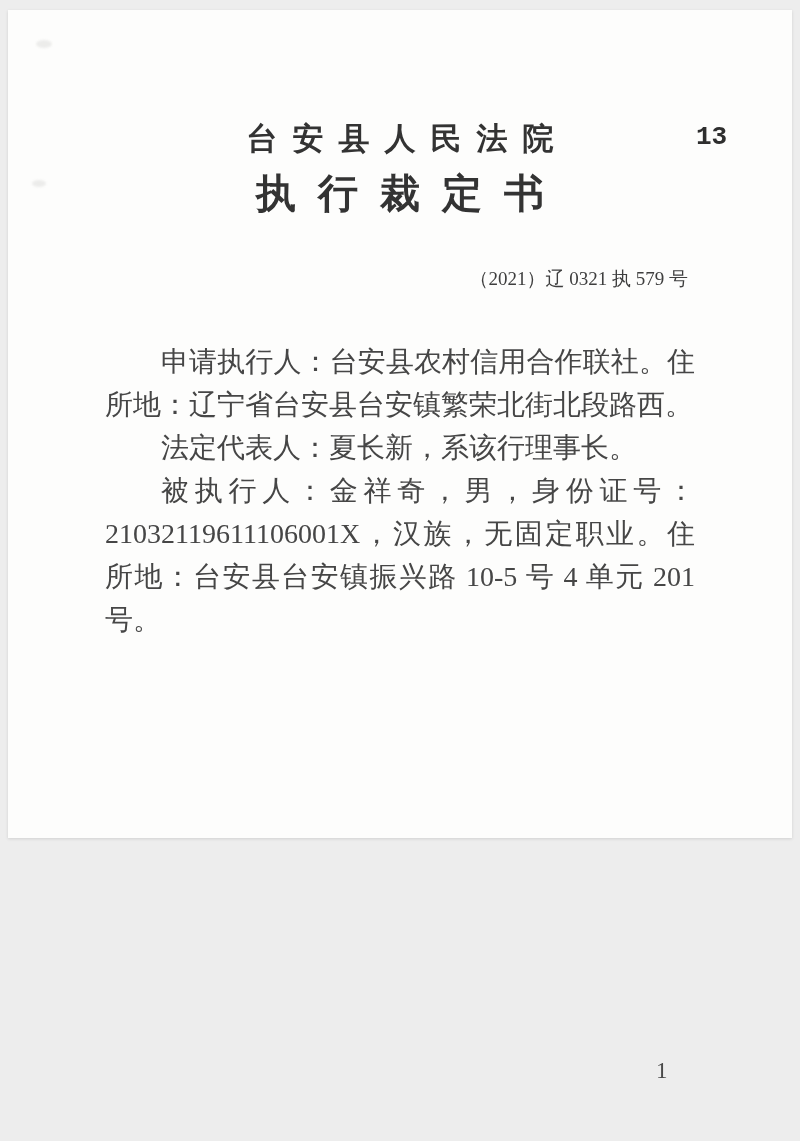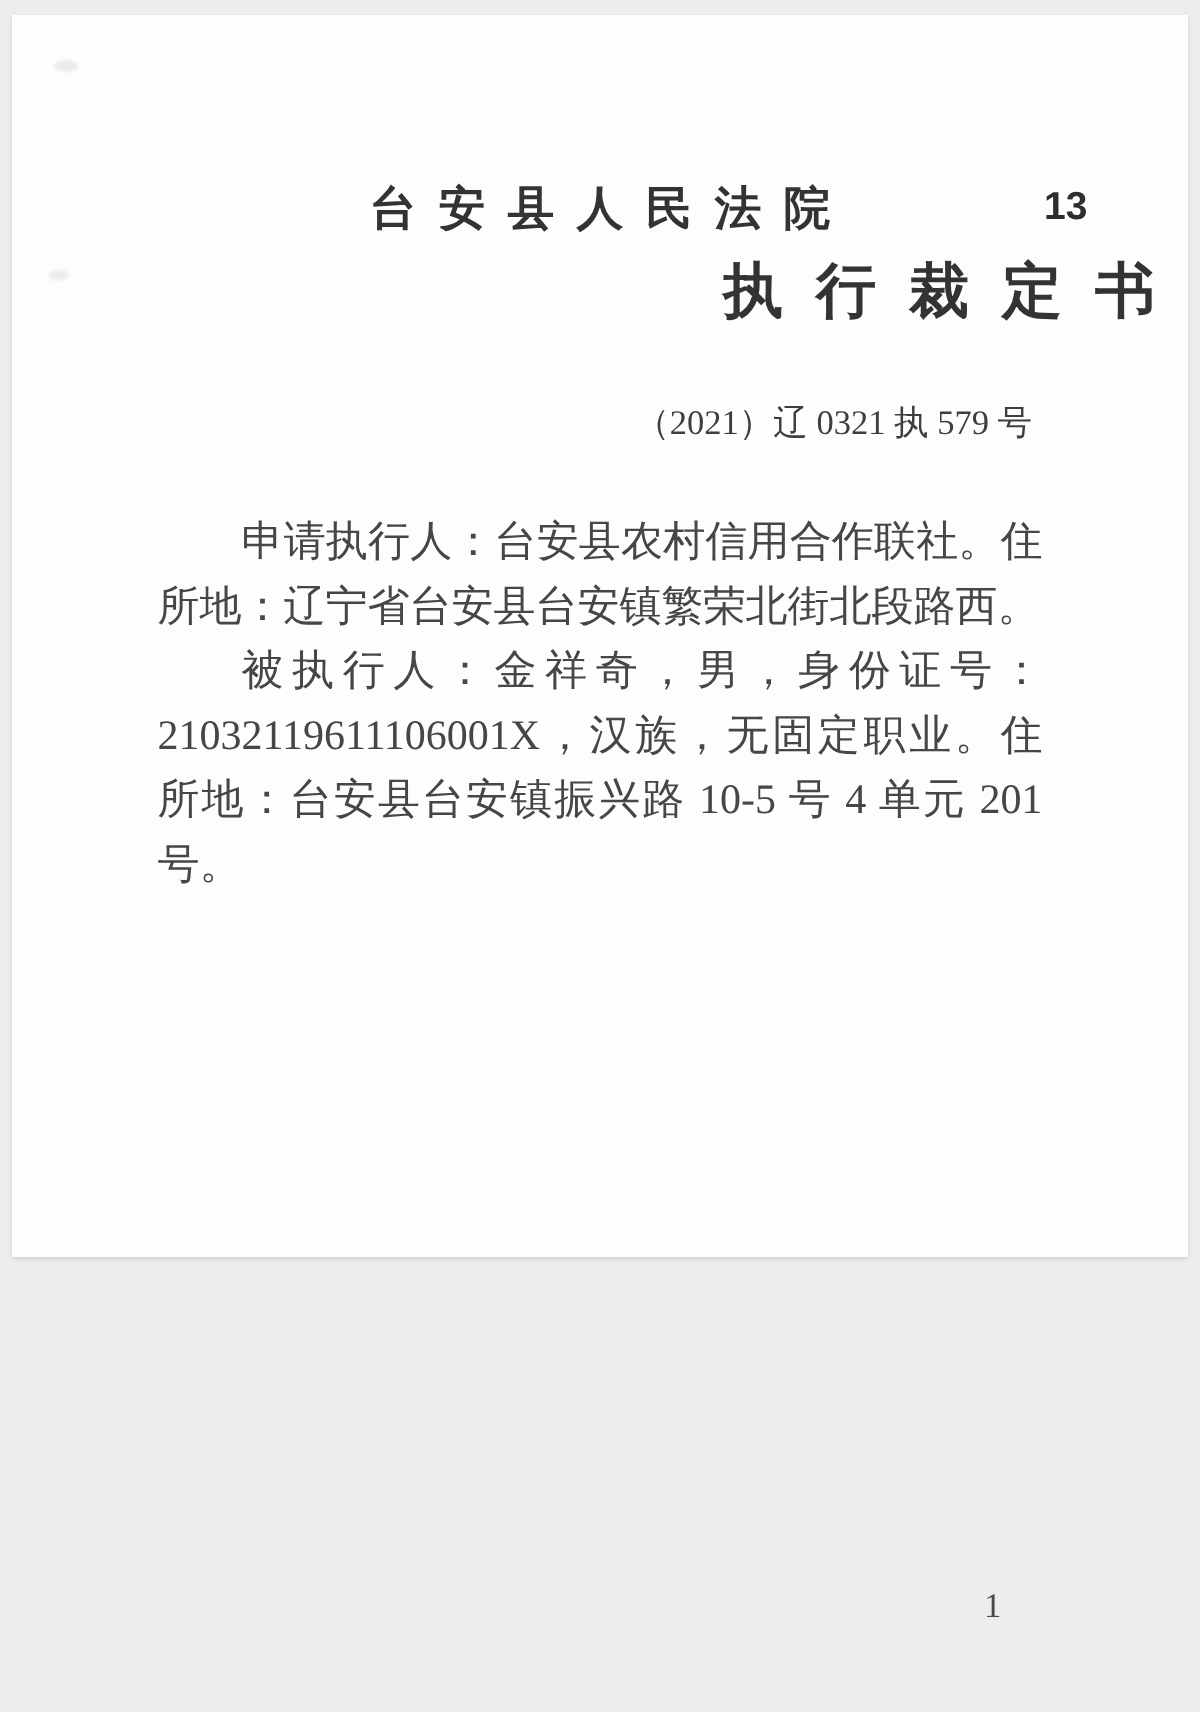--- a/index.html
+++ b/index.html
@@ -46,40 +46,40 @@
     text-indent: 15px;
     white-space: nowrap;
   }
   .corner-number {
     position: absolute;
     top: 112px;
     left: 688px;
     font-size: 26px;
     font-weight: 600;
     color: #2e2e2e;
-    font-family: Liberation Sans, sans-serif;
+    font-family: Liberation Mono, monospace;
   }
   .doc-title {
     position: absolute;
     top: 156px;
     left: 0;
     right: 0;
-    text-align: right;
+    text-align: center;
     font-size: 40px;
     font-weight: 600;
     color: #333333;
     letter-spacing: 22px;
     text-indent: 22px;
     white-space: nowrap;
   }
   .case-number {
     position: absolute;
     top: 256px;
     right: 104px;
-    font-size: 23px;
+    font-size: 19px;
     color: #3e3e3e;
   }
   .body-text {
     position: absolute;
     top: 330px;
     left: 97px;
     width: 590px;
     font-size: 28px;
     line-height: 43px;
     color: #464646;
@@ -113,19 +113,20 @@
     <div class="court-name">台安县人民法院</div>
 
     <div class="corner-number">13</div>
 
     <div class="doc-title">执行裁定书</div>
 
     <div class="case-number">（2021）辽 0321 执 579 号</div>
 
     <div class="body-text">
       <p>申请执行人：台安县农村信用合作联社。住所地：辽宁省台安县台安镇繁荣北街北段路西。</p>
+      <p>法定代表人：夏长新，系该行理事长。</p>
       <p>被执行人：金祥奇，男，身份证号：21032119611106001X，汉族，无固定职业。住所地：台安县台安镇振兴路 10-5 号 4 单元 201 号。</p>
     </div>
 
     <div class="footer-number">1</div>
 
   </div>
 </div>
 
 </body></html>

